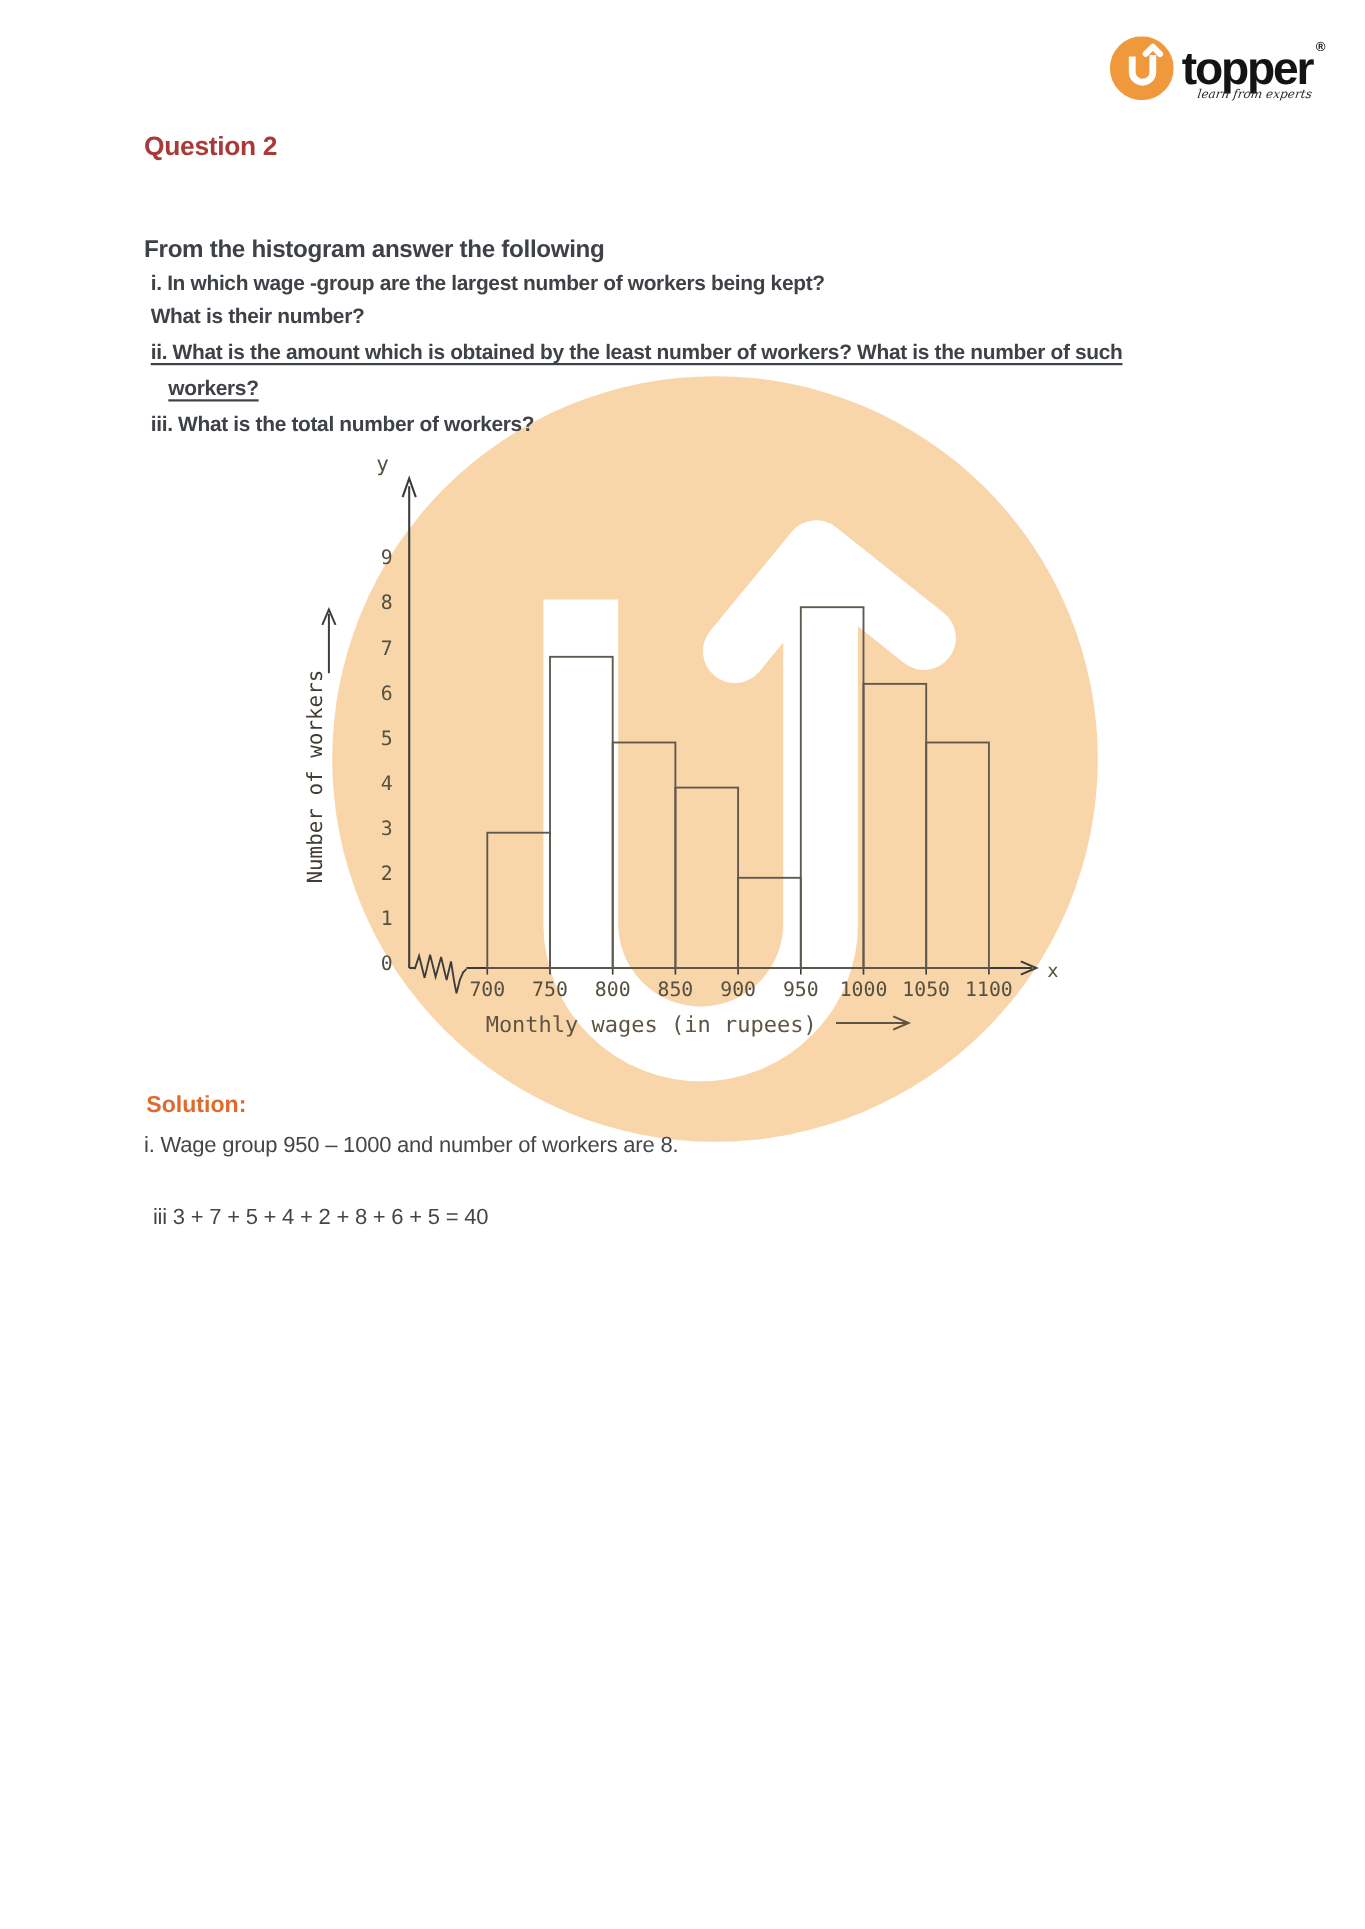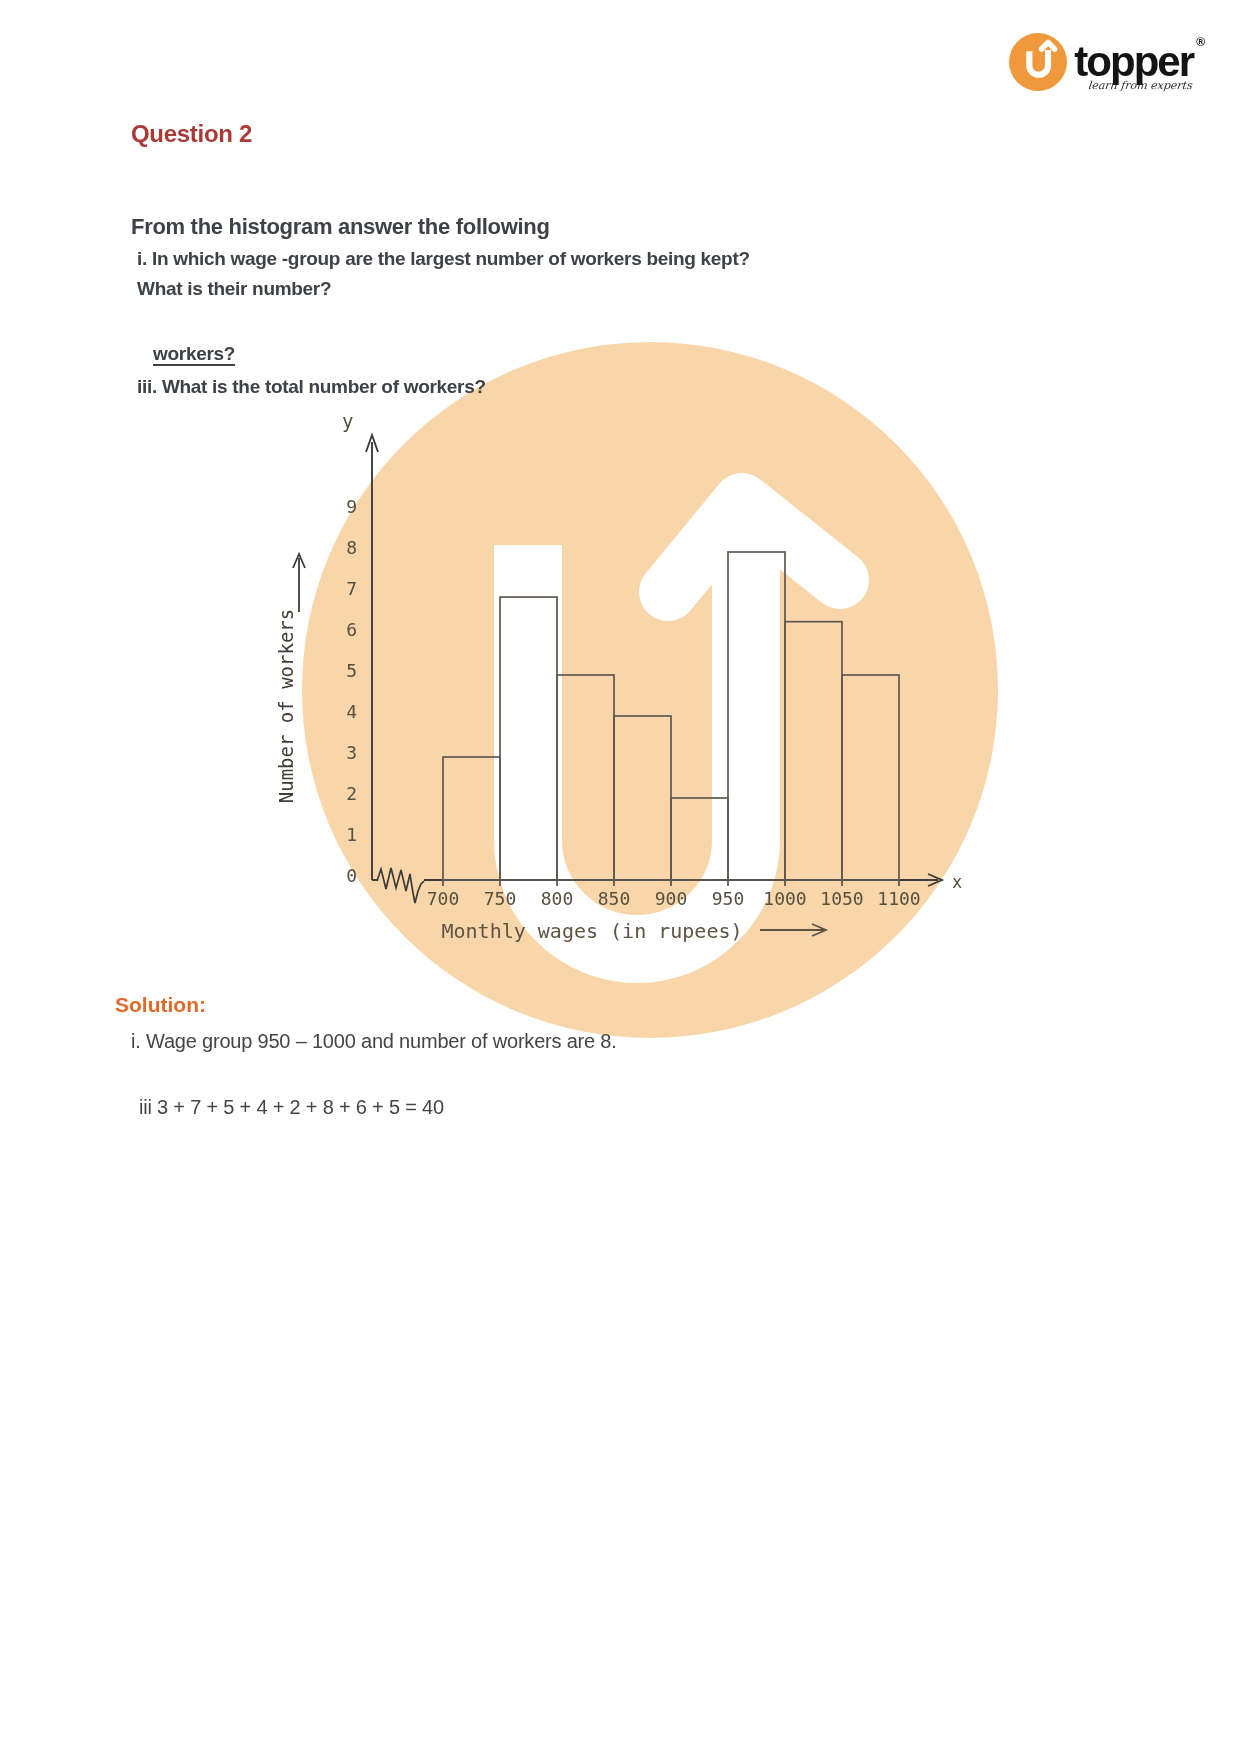--- a/index.html
+++ b/index.html
@@ -24,21 +24,21 @@
     font-family:"DejaVu Serif", serif;font-style:italic;
     font-size:11px;color:#2b2b2b;transform:skewX(-8deg);
   }
   
   .q-heading{position:absolute;left:131px;top:104px;font-size:24px;font-weight:bold;z-index:2;letter-spacing:-0.3px;}
   .txt{position:absolute;color:#3e4146;font-weight:bold;z-index:2;letter-spacing:-0.3px;white-space:nowrap;}
   .intro{font-size:22px;}
   .part{font-size:19px;}
   .u{text-decoration:underline;text-decoration-thickness:1.5px;text-underline-offset:4px;}
   
-  .sol-heading{position:absolute;left:115px;top:976px;font-size:21px;font-weight:bold;z-index:2;}
+  .sol-heading{position:absolute;left:133px;top:976px;font-size:21px;font-weight:bold;z-index:2;}
   .sol{position:absolute;font-size:20px;font-weight:normal;color:#454545;z-index:2;white-space:nowrap;letter-spacing:-0.2px;}
   
   #histogram-svg{position:absolute;left:0;top:0;z-index:1;}
 </style>
 </head>
 <body>
 
 <div class="page">
 
   <div class="logo">
@@ -53,20 +53,21 @@
       <div class="logo-tagline">learn from experts</div>
     </div>
   </div>
 
   <h1 class="q-heading" style="color: rgb(169, 58, 56); text-align: center;">Question 2</h1>
 
   <p class="txt intro" style="left:131px;top:192px;">From the histogram answer the following</p>
 
   <p class="txt part" style="left:137px;top:229px;">i. In which wage -group are the largest number of workers being kept?</p>
   <p class="txt part" style="left:137px;top:259px;">What is their number?</p>
+  <p class="txt part u" style="left:137px;top:291px;">ii. What is the amount which is obtained by the least number of workers? What is the number of such</p>
   <p class="txt part u" style="left:137px;top:324px;margin-left:16px;">workers?</p>
   <p class="txt part" style="left:137px;top:357px;">iii. What is the total number of workers?</p>
 
   <svg id="histogram-svg" width="1241" height="1754" viewBox="0 0 1241 1754">
       <circle cx="650" cy="690" r="348" fill="#F9D6AA"></circle>
       <path d="M528,545 V840 A109,109 0 0 0 746,840 V520" fill="none" stroke="#ffffff" stroke-width="68"></path>
       <polyline points="668,592 742,502 840,580" fill="none" stroke="#ffffff" stroke-width="58" stroke-linecap="round" stroke-linejoin="round"></polyline>
       <line x1="372" y1="442" x2="372" y2="880" stroke="#3c3c3c" stroke-width="1.9"></line>
       <polyline points="366,452 372,435 378,452" fill="none" stroke="#3c3c3c" stroke-width="1.9"></polyline>
       <line x1="372" y1="880" x2="377" y2="880" stroke="#3c3c3c" stroke-width="1.9"></line>

